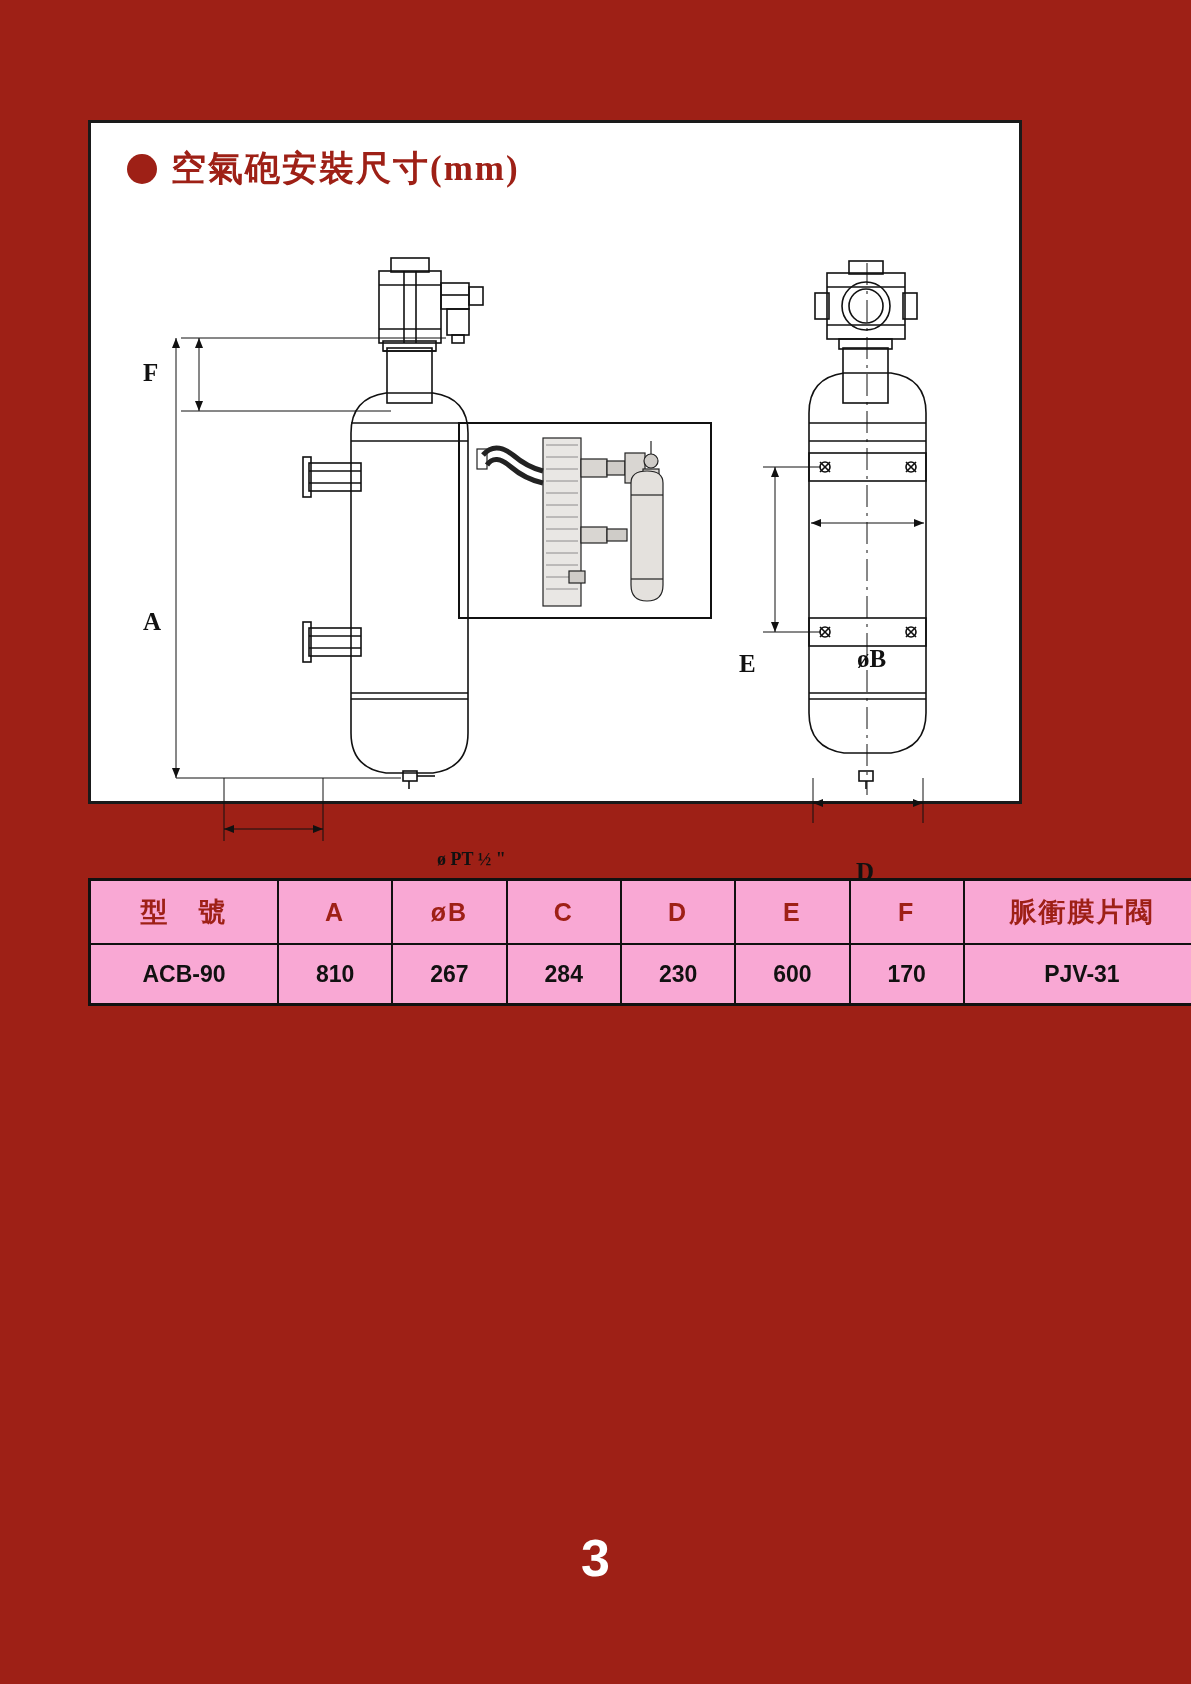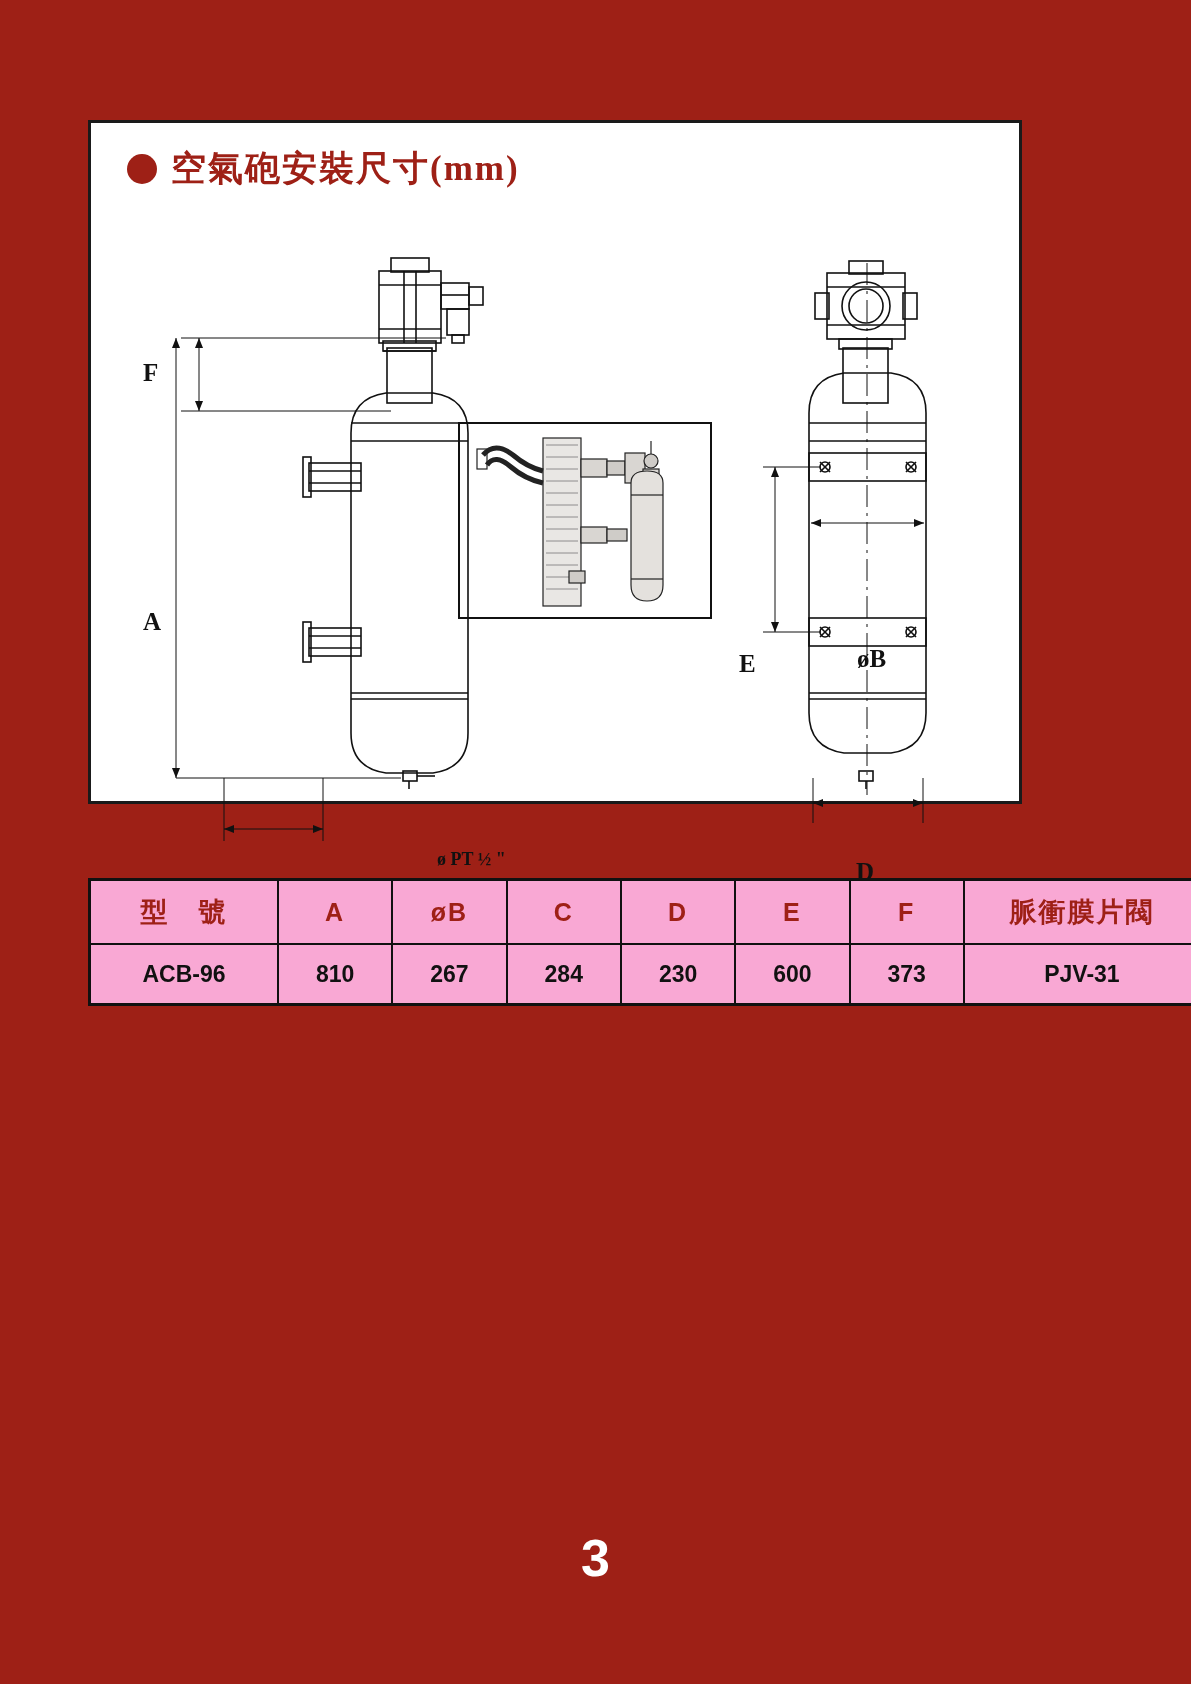--- a/index.html
+++ b/index.html
@@ -330,27 +330,27 @@
           <th>øB</th>
           <th>C</th>
           <th>D</th>
           <th>E</th>
           <th>F</th>
           <th class="cjk">脈衝膜片閥</th>
         </tr>
       </thead>
       <tbody>
         <tr>
-          <td>ACB-96</td>
+          <td>ACB-90</td>
           <td>810</td>
           <td>267</td>
           <td>284</td>
           <td>230</td>
           <td>600</td>
-          <td>373</td>
+          <td>170</td>
           <td>PJV-31</td>
         </tr>
       </tbody>
     </table>
   </div>
 
   <div class="page-number">3</div>
 </div>
 
 </body></html>

